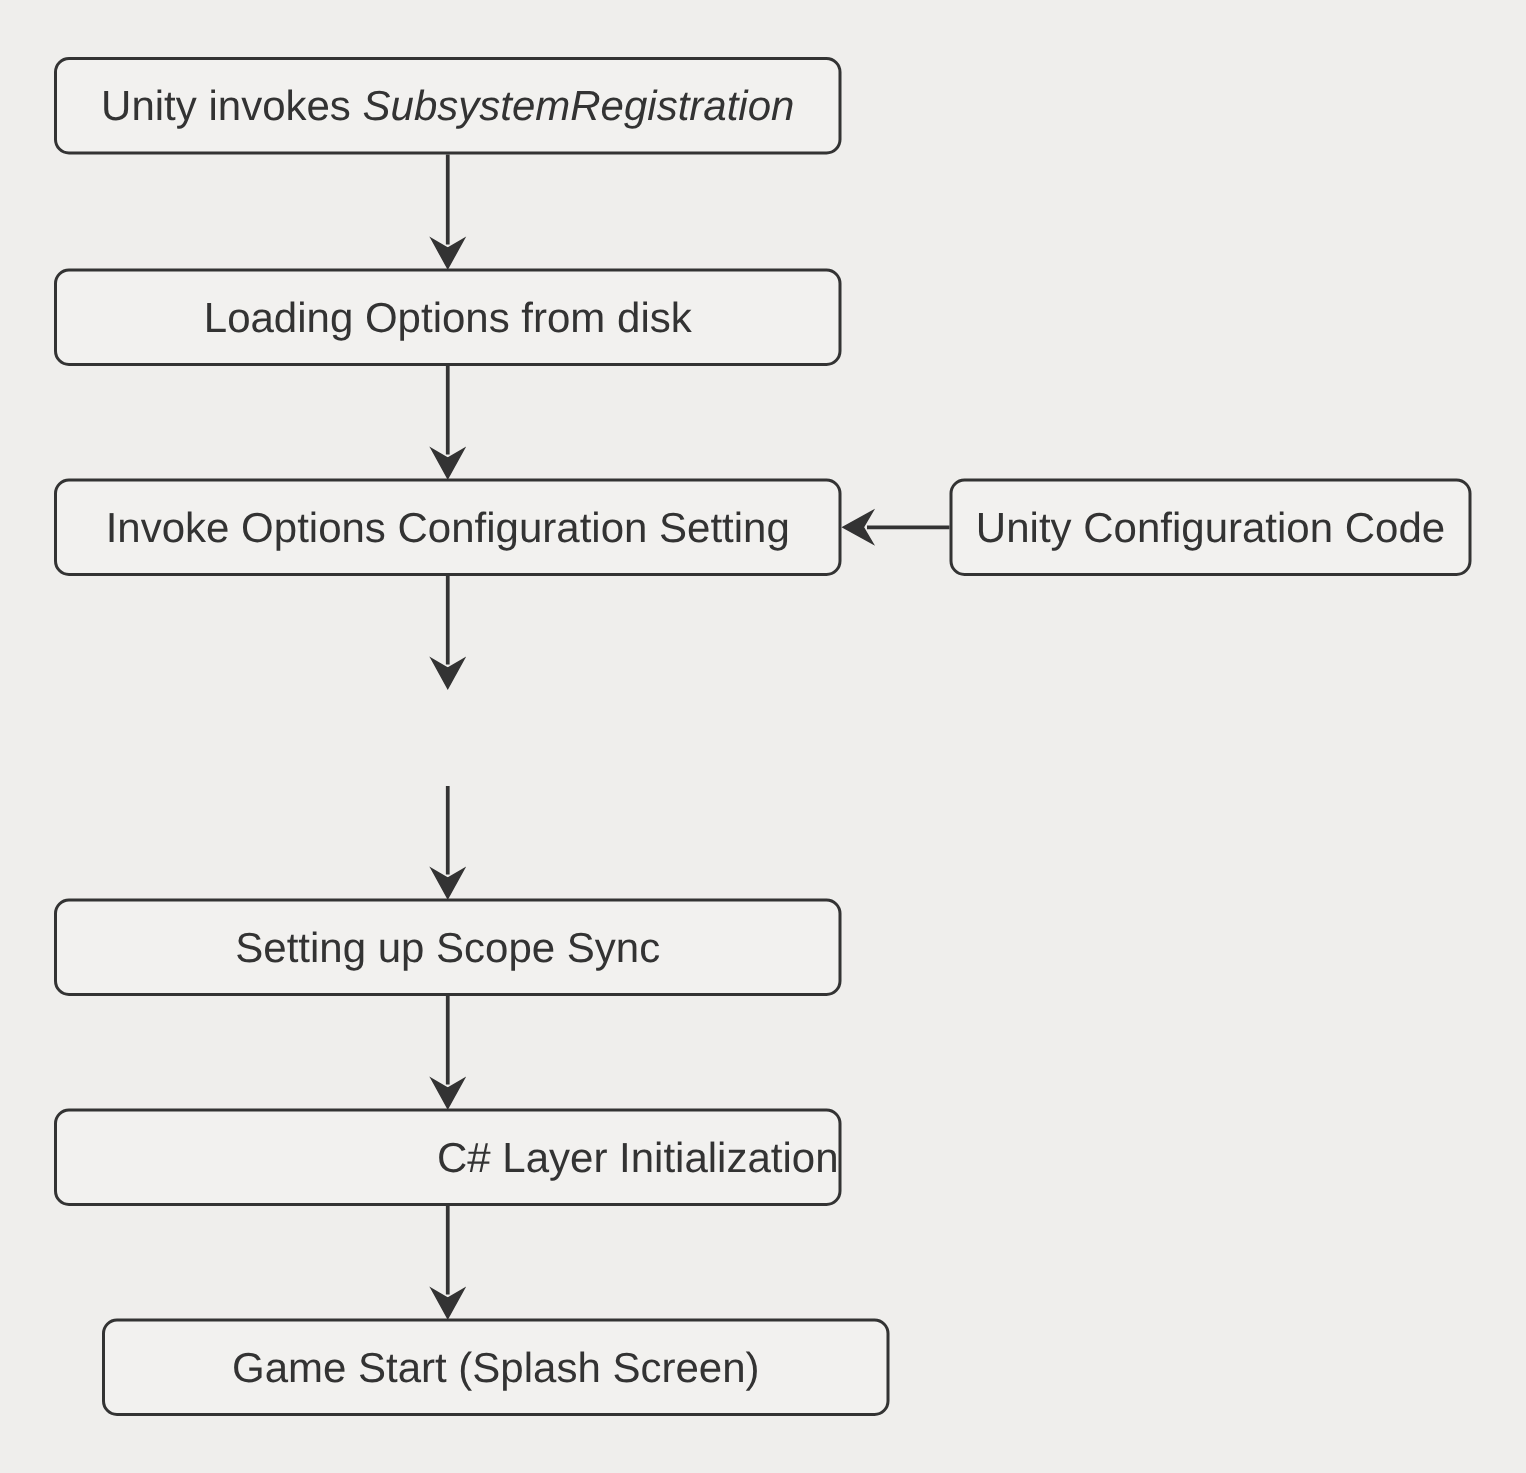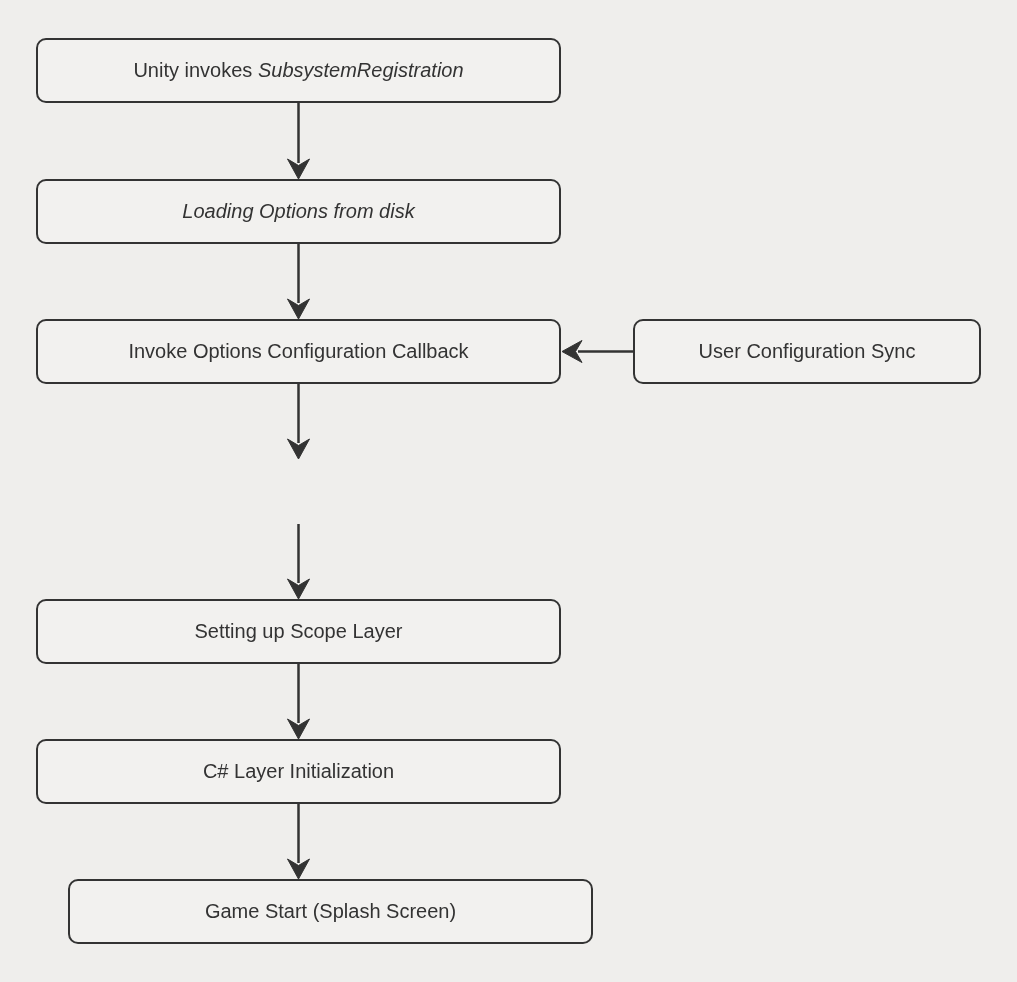--- a/index.html
+++ b/index.html
@@ -24,40 +24,40 @@
   }
   .node {
     position: absolute;
     box-sizing: border-box;
     border: 2.5px solid #333333;
     border-radius: 10px;
     background: #f2f1ef;
     display: flex;
     align-items: center;
     justify-content: center;
-    font-size: 20px;
+    font-size: 28px;
     color: #333333;
     text-align: center;
     line-height: 1.25;
     white-space: pre-wrap;
   }
   .node .italic {
     font-style: italic;
   }
   .main-node {
     left: 36px;
     width: 525px;
     height: 65px;
   }
   #node-unity-invokes   { top: 38px; }
-  #node-loading-options { top: 179px; font-style: italic; }
+  #node-loading-options { top: 179px; }
   #node-invoke-callback { top: 319px; }
   #node-native-sdk      { top: 459px; }
   #node-scope-sync      { top: 599px; }
-  #node-csharp-layer    { top: 739px; }
+  #node-csharp-layer    { top: 739px; justify-content: flex-end; }
   #node-game-start      { top: 879px; margin-left: 32px; }
   #node-user-config {
     left: 633px;
     top: 319px;
     width: 348px;
     height: 65px;
   }
 </style>
 </head>
 <body>
@@ -99,30 +99,30 @@
 
   <div class="node main-node" id="node-unity-invokes">
     <span><span>Unity invokes </span><span class="italic">SubsystemRegistration</span></span>
   </div>
 
   <div class="node main-node" id="node-loading-options">
     <span>Loading Options from disk</span>
   </div>
 
   <div class="node main-node" id="node-invoke-callback">
-    <span>Invoke Options Configuration Callback</span>
+    <span>Invoke Options Configuration Setting</span>
   </div>
 
   <div class="node" id="node-user-config">
-    <span>User Configuration Sync</span>
+    <span>Unity Configuration Code</span>
   </div>
 
 
   <div class="node main-node" id="node-scope-sync">
-    <span>Setting up Scope Layer</span>
+    <span>Setting up Scope Sync</span>
   </div>
 
   <div class="node main-node" id="node-csharp-layer">
     <span>C# Layer Initialization</span>
   </div>
 
   <div class="node main-node" id="node-game-start">
     <span>Game Start (Splash Screen)</span>
   </div>
 

